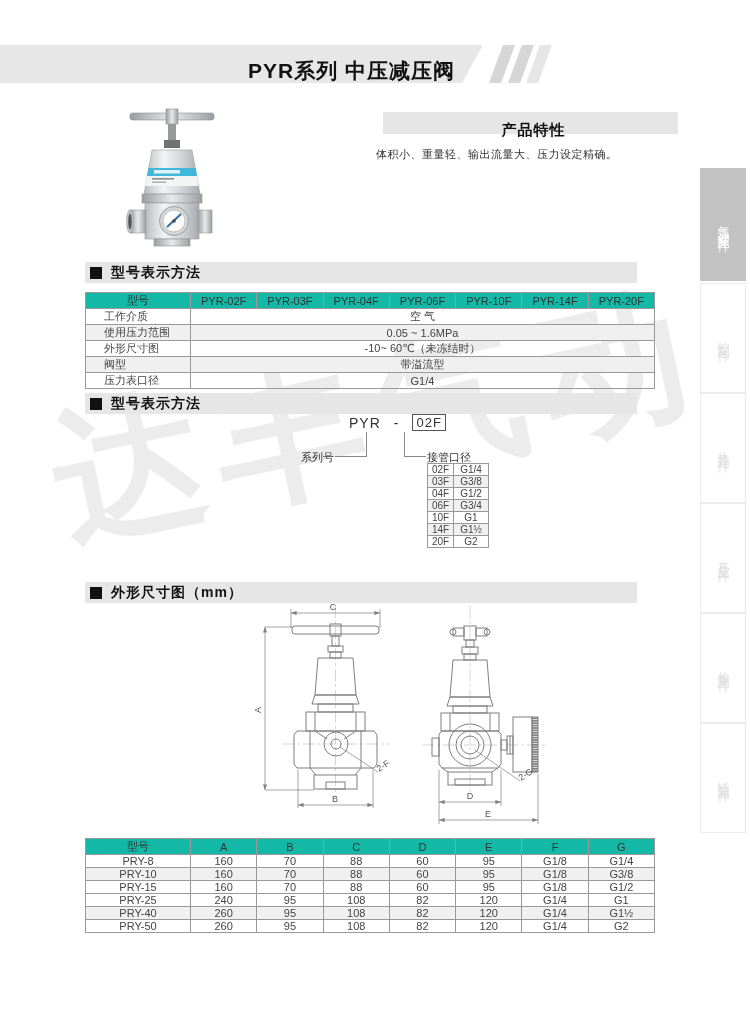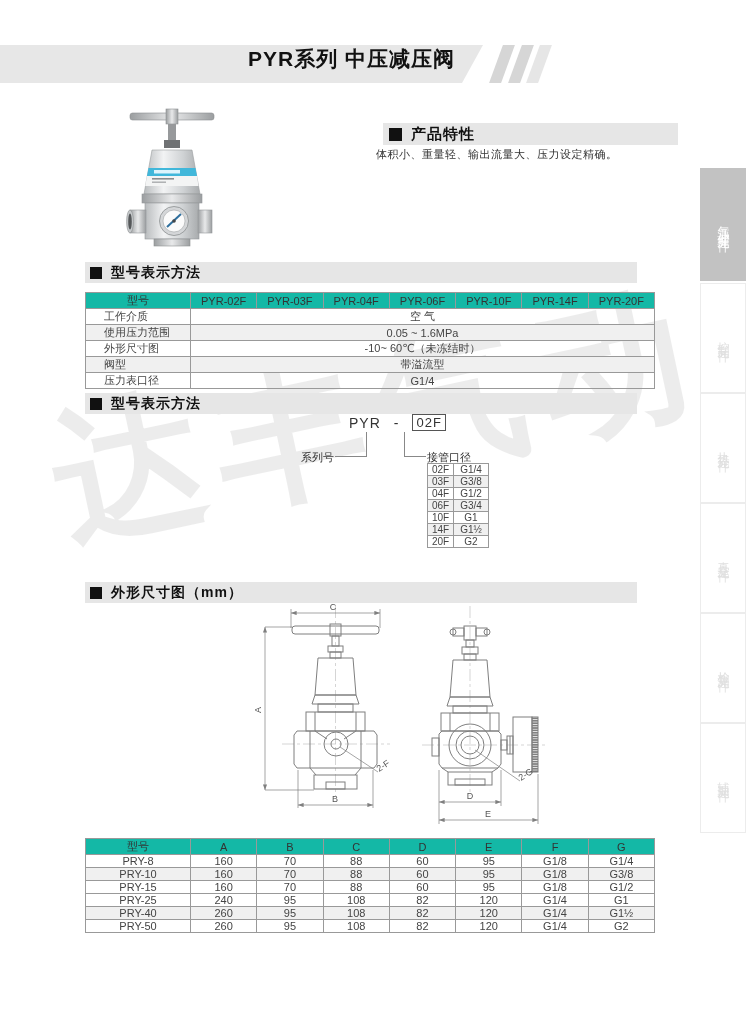--- a/index.html
+++ b/index.html
@@ -16,37 +16,37 @@
     pointer-events:none;
   }
 
   .layer { position:absolute; inset:0; z-index:1; }
 
   
   .banner {
     position:absolute; left:0; top:45px; width:483px; height:40px;
     background:#e7e7e7;
     clip-path:polygon(0 0, 483px 0, 462px 38px, 0 38px);
-    display:flex; align-items:flex-start;
+    display:flex; align-items:flex-end;
   }
   .banner-title { padding-left:248px; font-size:21px; font-weight:bold; color:#111; letter-spacing:1px; white-space:nowrap; }
   .slash { position:absolute; top:45px; height:38px; width:12px; transform:skewX(-20deg); }
   .slash.s1 { left:496px; background:#d6d6d6; }
   .slash.s2 { left:515px; background:#d6d6d6; }
   .slash.s3 { left:533px; background:#e6e6e6; }
 
   
   .sec-header {
     position:absolute; left:85px; width:552px; height:21px; background:#e6e6e6;
     display:flex; align-items:center; gap:9px; padding-left:5px;
   }
   .sec-header .sq { width:12px; height:12px; background:#111; flex:0 0 auto; }
   .sec-header .sec-title { font-size:14px; font-weight:bold; color:#111; letter-spacing:1px; }
-  .feat-header { position:absolute; left:383px; top:123px; width:295px; height:22px; background:#e6e6e6;
-    display:flex; align-items:center; gap:9px; padding-left:6px; }
+  .feat-header { position:absolute; left:383px; top:112px; width:295px; height:22px; background:#e6e6e6;
+    display:flex; align-items:center; gap:9px; padding-left:6px;flex-direction:column; }
   .feat-header .sq { width:13px; height:13px; background:#111; }
   .feat-header .sec-title { font-size:15px; font-weight:bold; color:#111; letter-spacing:1px; }
   .feat-text { position:absolute; left:376px; top:147px; font-size:11px; color:#333; letter-spacing:0.5px; }
 
   
   table { border-collapse:collapse; table-layout:fixed; background:transparent; }
   .data-table { width:570px; }
   .data-table th, .data-table td { border:1px solid #999; font-size:11px; color:#444; text-align:center; height:13px; padding:0 2px; font-weight:normal; overflow:hidden; white-space:nowrap; }
   .data-table th { background:#14b8a6; color:#333; }
   .data-table tr.alt td { background:#f0f0f0; }

